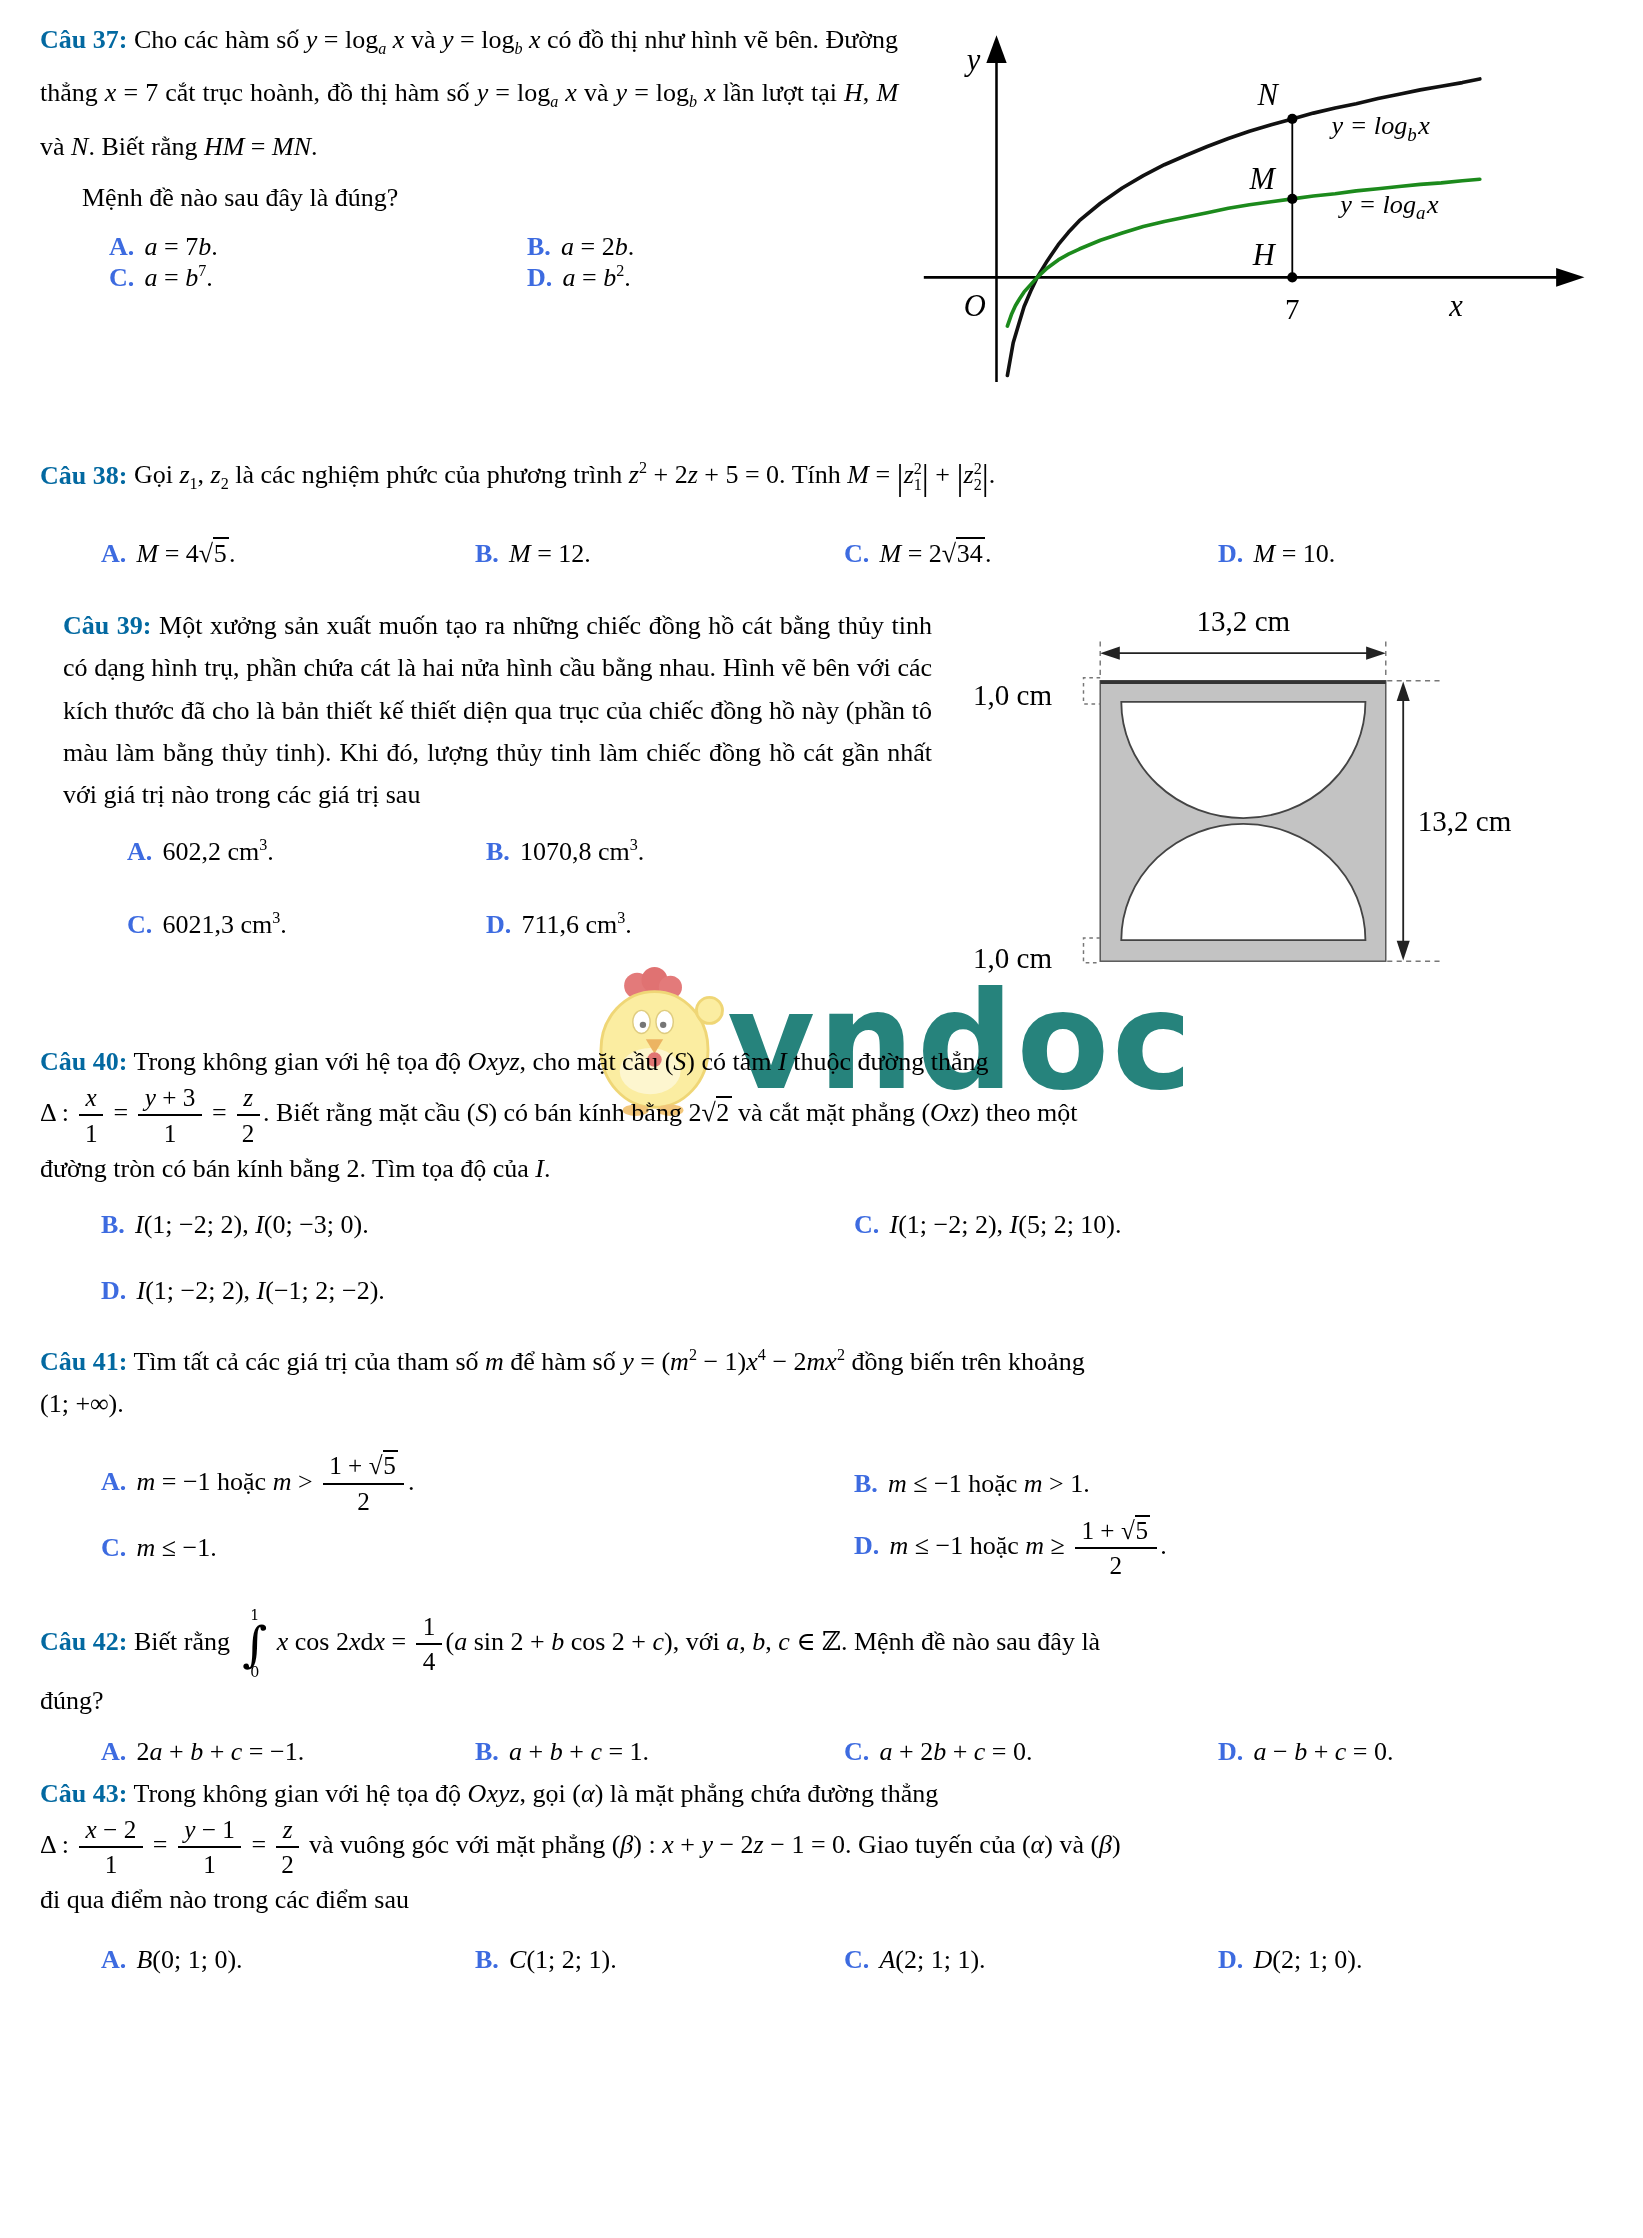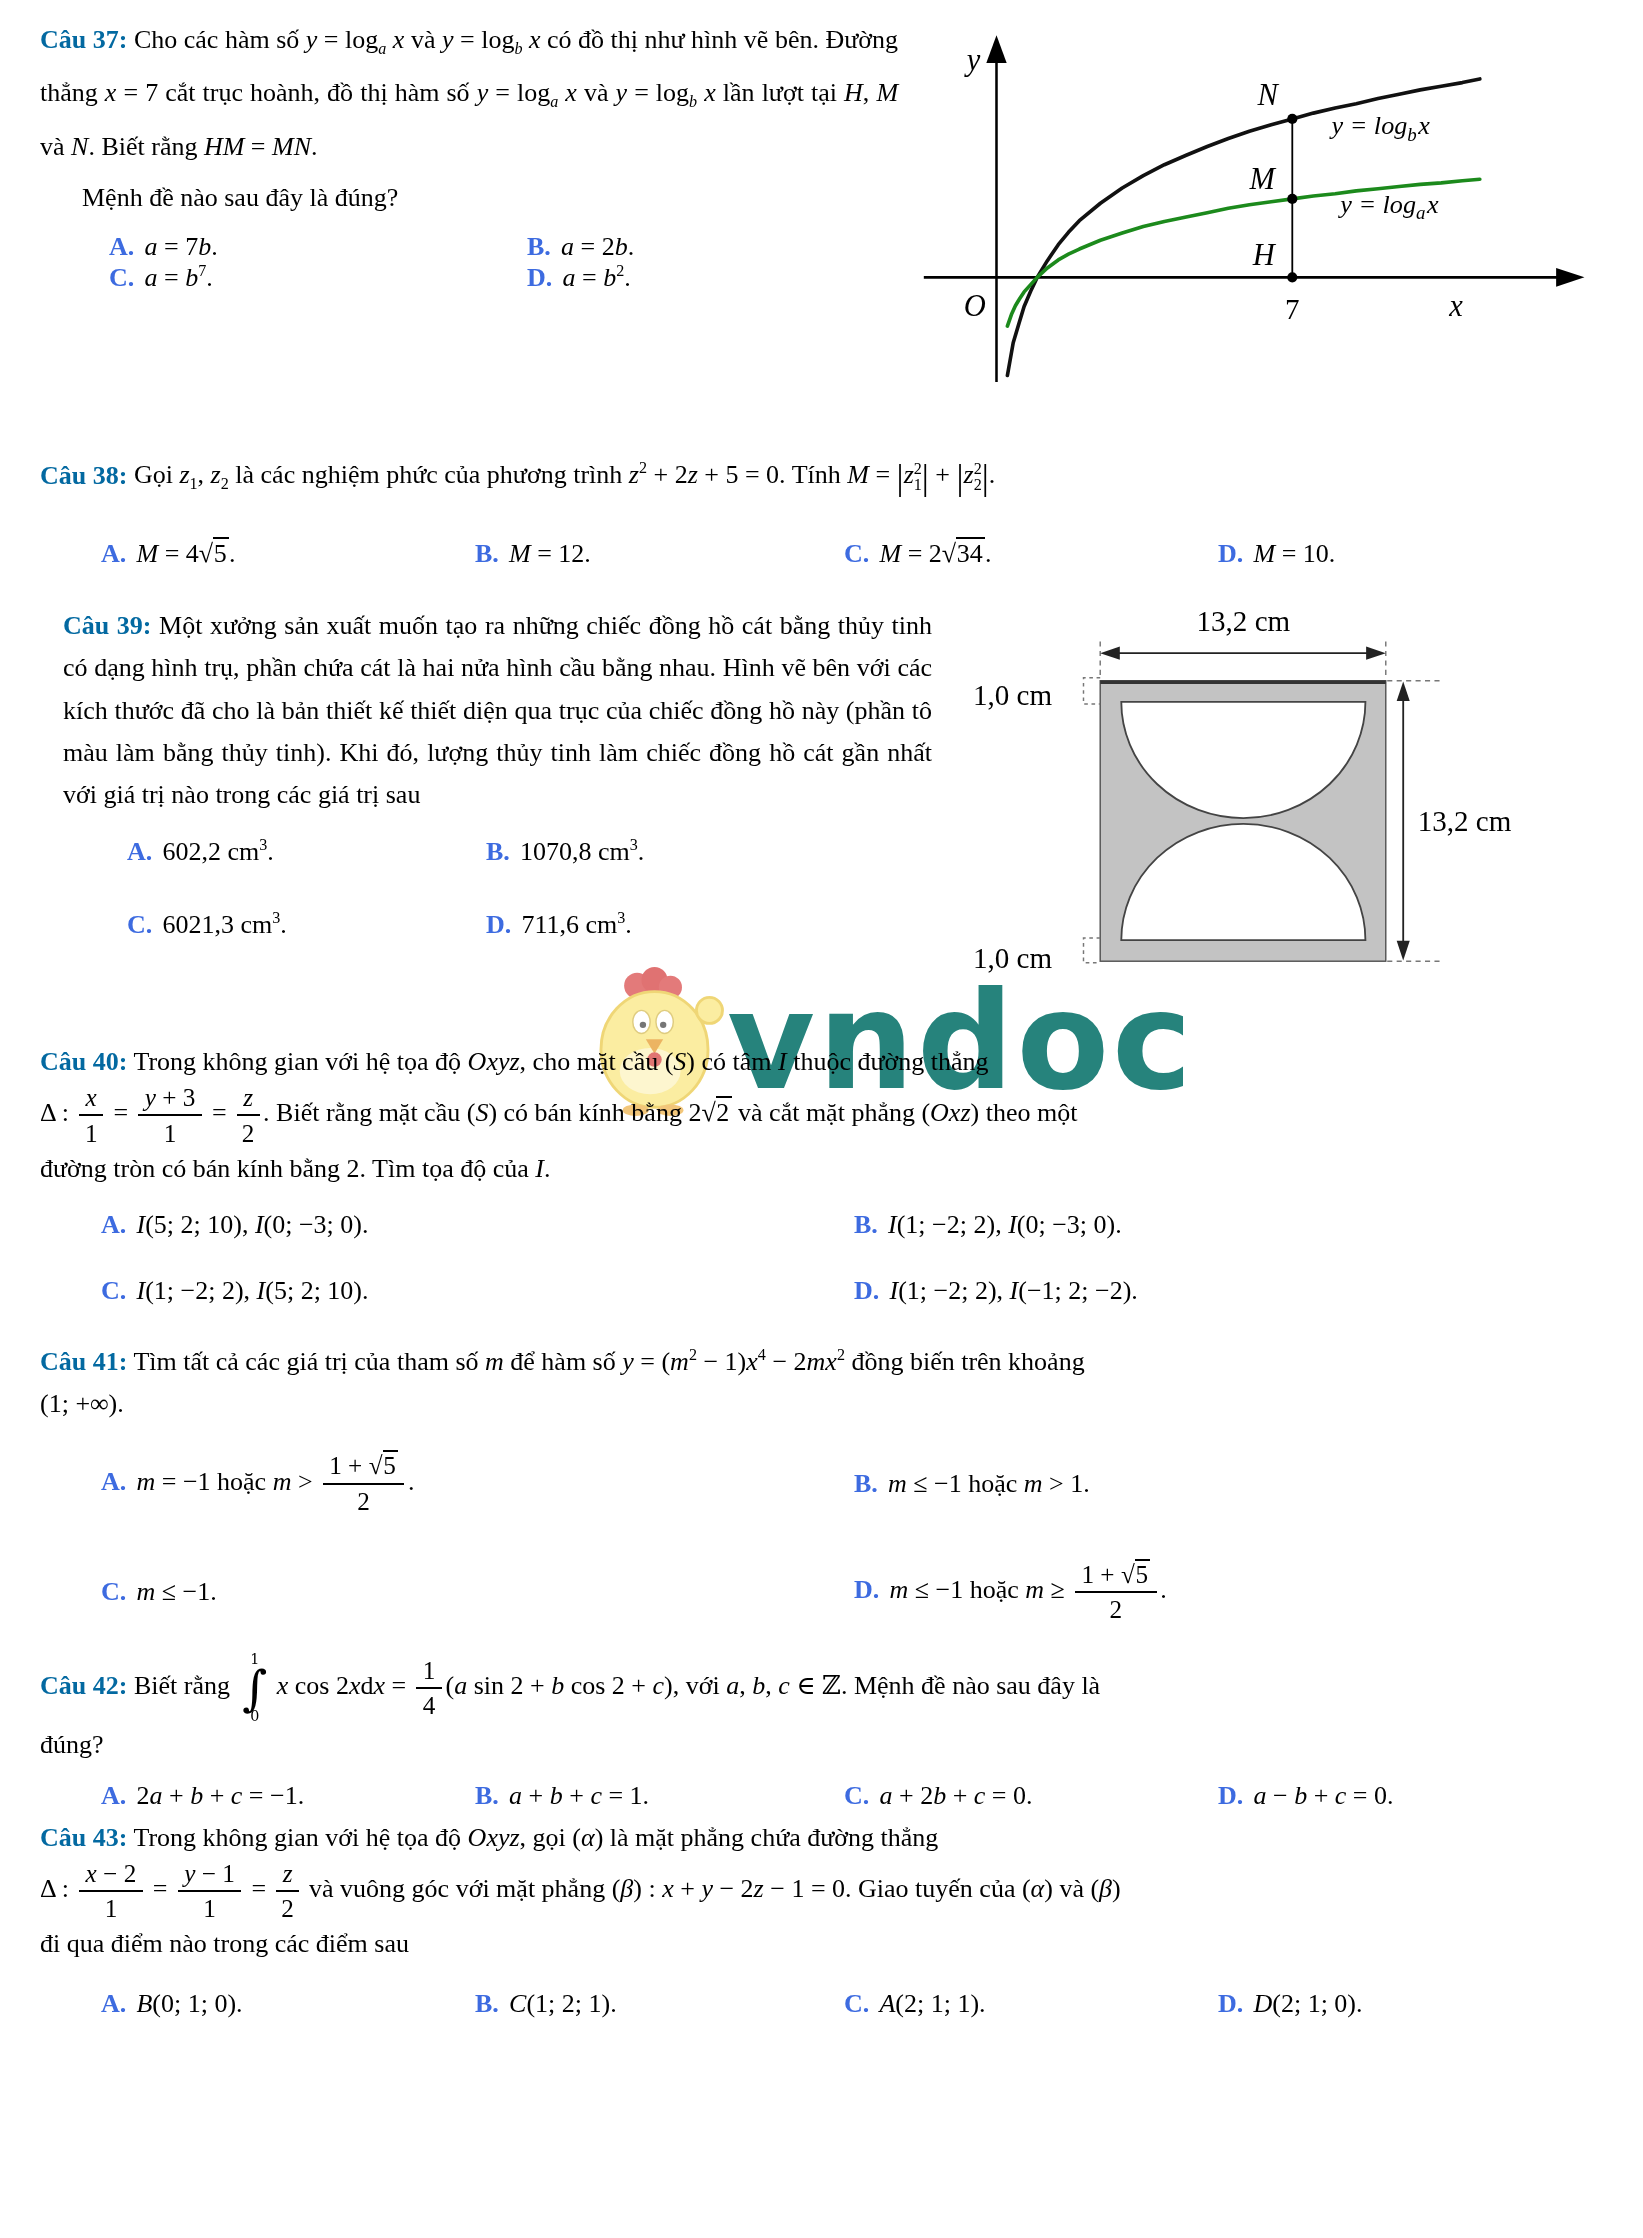--- a/index.html
+++ b/index.html
@@ -9,21 +9,21 @@
   p{margin:0;}
   .stem{line-height:1.62;text-align:justify;}
   .lh205{line-height:2.05;}
   .qlabel{color:#0369a1;font-weight:bold;white-space:nowrap;}
   .ol{color:#3d6be0;font-weight:bold;margin-right:10.2px;}
   .prompt{padding-left:42px;margin-top:10.2px;}
   .optgrid{display:grid;}
   .g2a{grid-template-columns:418px 1fr;padding-left:69px;margin-top:19px;}
   .g2b{grid-template-columns:359px 1fr;padding-left:64px;row-gap:42px;margin-top:20.4px;}
   .g2c{grid-template-columns:753px 1fr;padding-left:61px;row-gap:36px;margin-top:20.4px;}
-  .g2d{grid-template-columns:753px 1fr;padding-left:61px;row-gap:44px;margin-top:26px;align-items:center;}
+  .g2d{grid-template-columns:753px 1fr;padding-left:61px;margin-top:26px;align-items:center;}
   .g4{grid-template-columns:374px 369px 374px 1fr;padding-left:61px;margin-top:32px;}
   .opt{white-space:nowrap;}
   .qrow{display:flex;}
   .q37 .qleft{width:858px;flex:none;}
   .q37 svg.graph{margin-left:auto;margin-top:1.5px;flex:none;}
   .q38{margin-top:29px;}
   .q39{margin-top:36px;}
   .q39 .qleft{width:869px;flex:none;margin-left:23px;}
   .q39 svg.hour{margin-left:auto;margin-top:-10.2px;flex:none;}
   .q40{margin-top:42px;position:relative;}
@@ -177,21 +177,20 @@
         <path d="M44,50 L56,50 L50,60 Z" fill="#e8a23c"></path>
         <circle cx="50" cy="64" r="5" fill="#d9534f"></circle>
         <circle cx="88" cy="30" r="9" fill="#fbe98a" stroke="#eccd55" stroke-width="2"></circle>
         <ellipse cx="37" cy="99" rx="9" ry="4" fill="#f0b95a"></ellipse>
         <ellipse cx="61" cy="99" rx="9" ry="4" fill="#f0b95a"></ellipse>
       </svg>
       <span class="wtext">vndoc</span>
     </div>
     <p class="stem"><b class="qlabel">Câu 40:</b> <span>Trong không gian với hệ tọa độ <i>Oxyz</i>, cho mặt cầu (<i>S</i>) có tâm <i>I</i> thuộc đường thẳng<br>Δ : <span class="frac"><span class="fn"><i>x</i></span><span class="fd">1</span></span> = <span class="frac"><span class="fn"><i>y</i> + 3</span><span class="fd">1</span></span> = <span class="frac"><span class="fn"><i>z</i></span><span class="fd">2</span></span>. Biết rằng mặt cầu (<i>S</i>) có bán kính bằng 2<span class="sq">√<span class="r">2</span></span> và cắt mặt phẳng (<i>Oxz</i>) theo một<br>đường tròn có bán kính bằng 2. Tìm tọa độ của <i>I</i>.</span></p>
     <div class="optgrid g2c">
-      <div class="opt"><b class="ol">A.</b><span><i>I</i>(5; 2; 10), <i>I</i>(0; −3; 0).</span></div>
       <div class="opt"><b class="ol">B.</b><span><i>I</i>(1; −2; 2), <i>I</i>(0; −3; 0).</span></div>
       <div class="opt"><b class="ol">C.</b><span><i>I</i>(1; −2; 2), <i>I</i>(5; 2; 10).</span></div>
       <div class="opt"><b class="ol">D.</b><span><i>I</i>(1; −2; 2), <i>I</i>(−1; 2; −2).</span></div>
     </div>
   </section>
 
   <section class="q q41">
     <p class="stem"><b class="qlabel">Câu 41:</b> <span>Tìm tất cả các giá trị của tham số <i>m</i> để hàm số <i>y</i> = (<i>m</i><sup>2</sup> − 1)<i>x</i><sup>4</sup> − 2<i>mx</i><sup>2</sup> đồng biến trên khoảng<br>(1; +∞).</span></p>
     <div class="optgrid g2d">
       <div class="opt"><b class="ol">A.</b><span><i>m</i> = −1 hoặc <i>m</i> &gt; <span class="frac"><span class="fn">1 + <span class="sq">√<span class="r">5</span></span></span><span class="fd">2</span></span>.</span></div>

